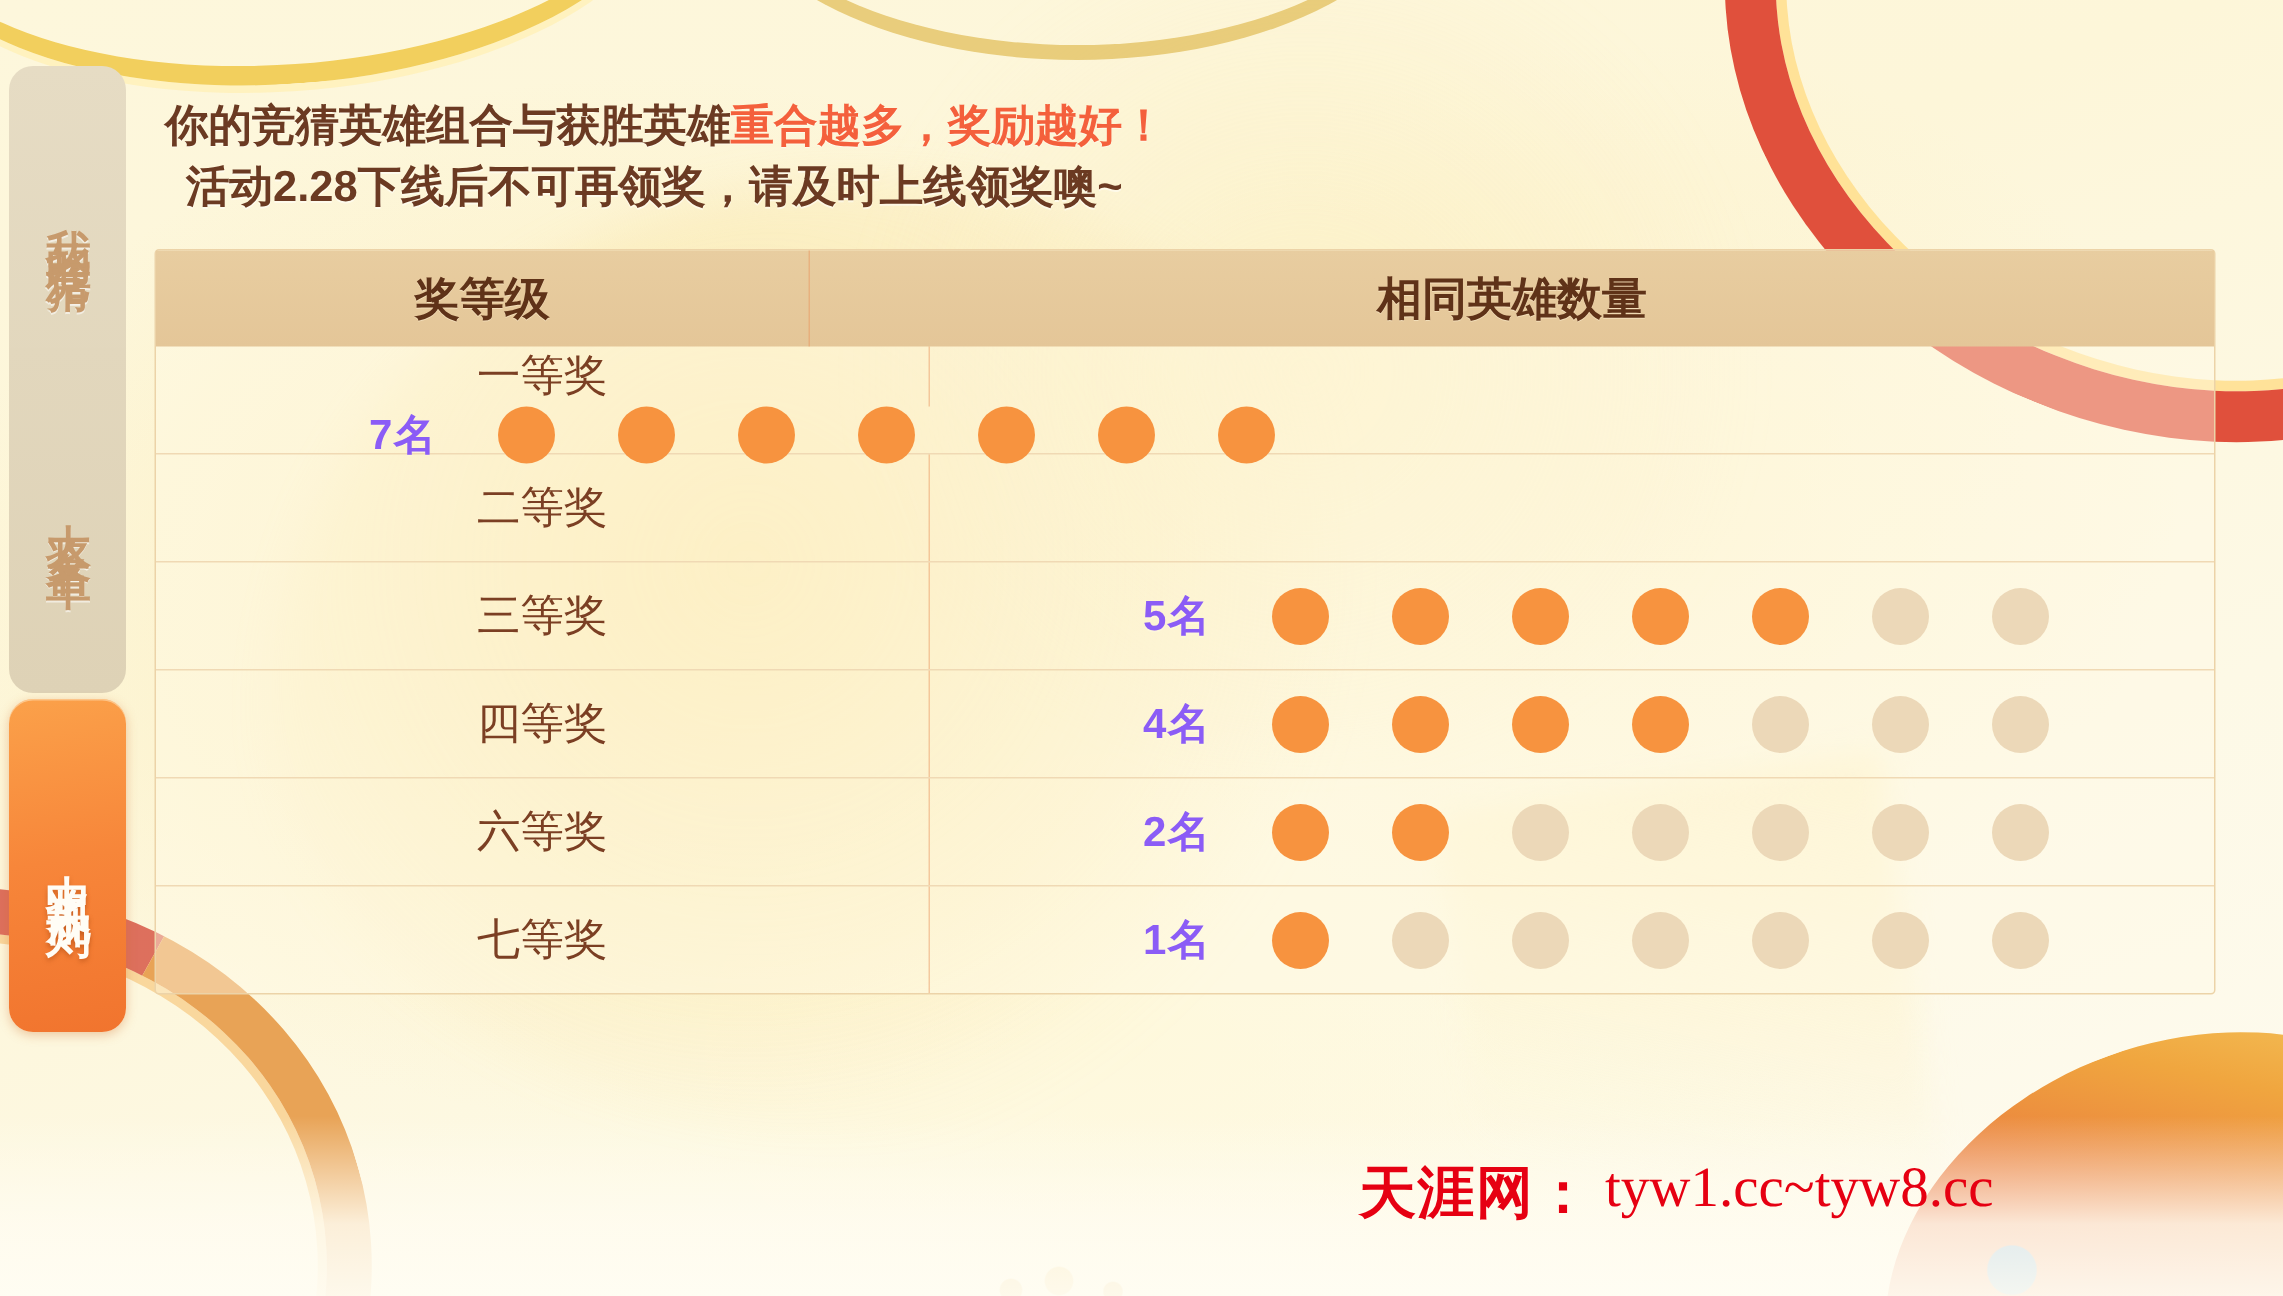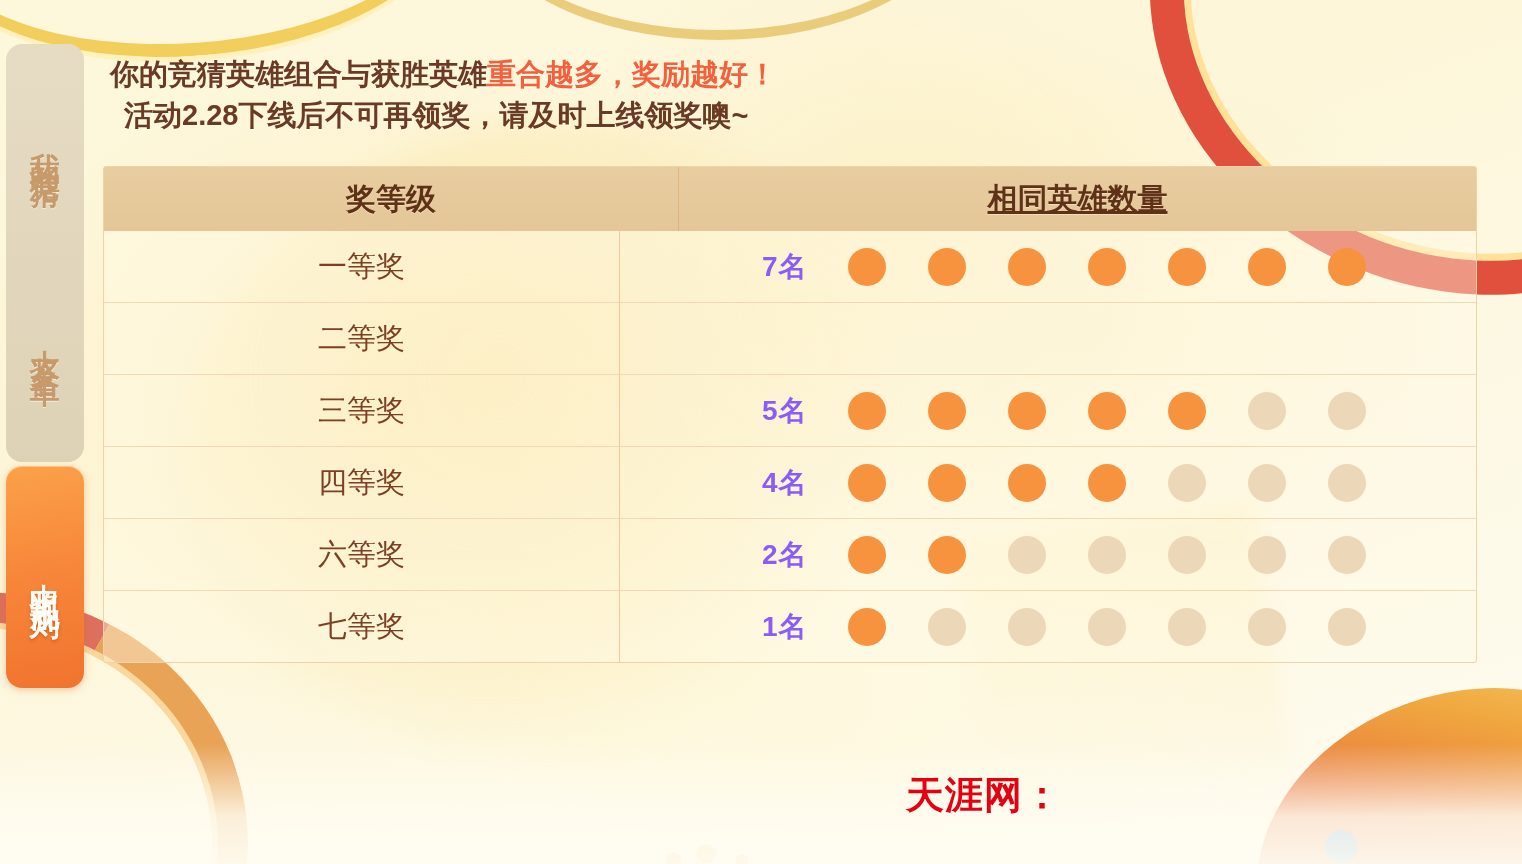--- a/index.html
+++ b/index.html
@@ -182,21 +182,21 @@
   }
   .tab-active .tab-text {
     color: #fffdf6;
     text-shadow: 0 2px 3px rgba(186,84,26,0.55);
   }
 
   
   .headline {
     position: absolute;
     left: 110px;
-    top: 54px;
+    top: 64px;
     width: 1000px;
     font-size: 29px;
     font-weight: bold;
     line-height: 1.42;
     color: #6b3a22;
     white-space: nowrap;
     text-shadow: 0 1px 0 rgba(255,255,255,0.5);
   }
   .headline .hl-accent { color: #f4603c; }
   .headline-line2 { color: #6b3a22; margin-left: 14px; }
@@ -219,30 +219,30 @@
   }
   .th {
     display: flex;
     align-items: center;
     justify-content: center;
     font-size: 30px;
     font-weight: bold;
     color: #5f3218;
     text-shadow: 0 1px 0 rgba(255,244,215,0.5);
   }
-  .col-level { width: 575px; box-sizing: border-box; }
-  .col-count { flex: 1; box-sizing: border-box; text-decoration: underline; }
+  .col-level { width: 436px; box-sizing: border-box; }
+  .col-count { flex: 1; box-sizing: border-box; }
   .thead .col-level { border-right: 1px solid rgba(233,147,90,0.45); }
 
   .trow {
     display: flex;
     height: 71px;
     border-top: 1px solid #f0d9b4;
   }
-  .trow:first-child { border-top: none; }
+  .trow:first-child { border-top: none; flex-direction: column; }
   .td-level {
     width: 516px;
     box-sizing: border-box;
     display: flex;
     align-items: center;
     justify-content: center;
     border-right: 1px solid rgba(233,147,90,0.45);
     font-size: 29px;
     color: #7b3f23;
   }
@@ -417,15 +417,16 @@
               <span class="dot dot-off"></span>
               <span class="dot dot-off"></span>
             </span>
           </div>
         </div>
       </div>
   </div>
 
   <div class="watermark">
     <span class="wm-cn">天涯网：</span>
+    <span class="wm-url">tyw1.cc~tyw8.cc</span>
   </div>
 
 </div>
 
 </body></html>

